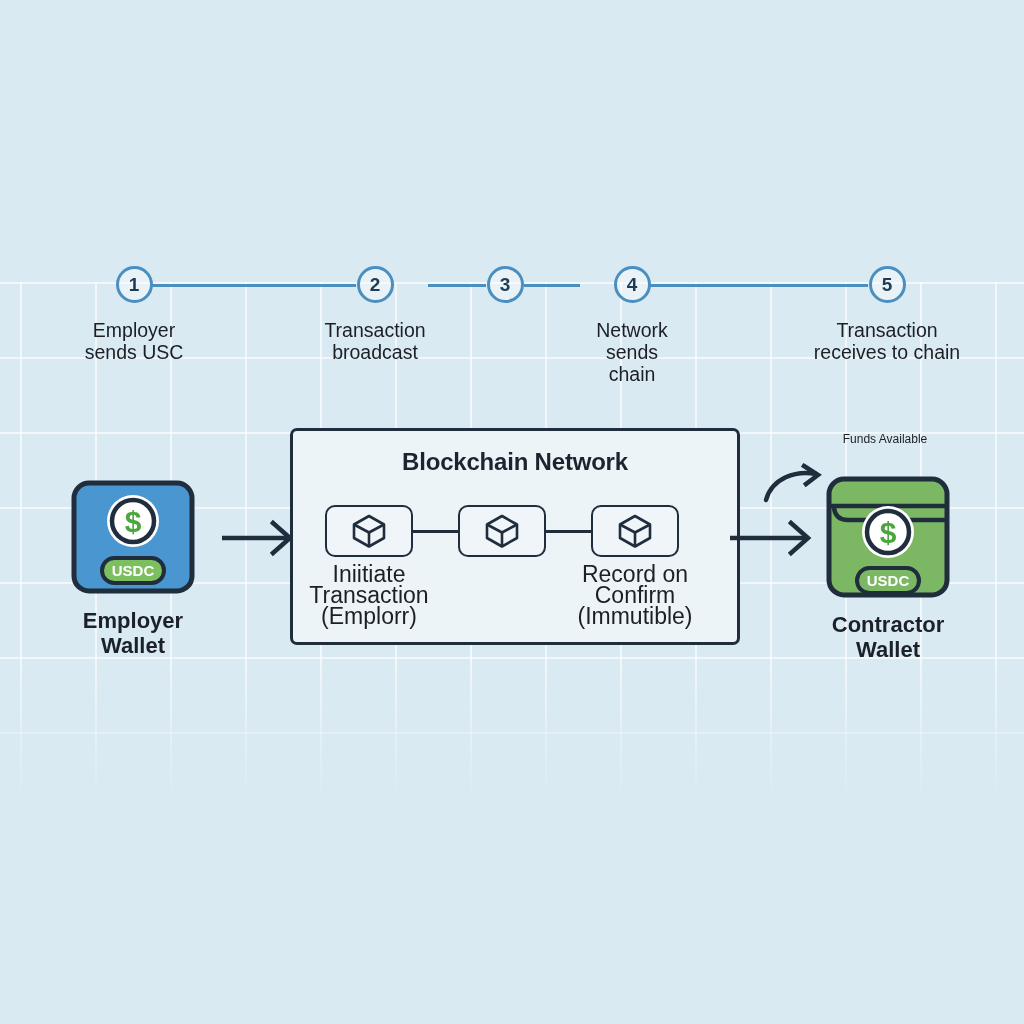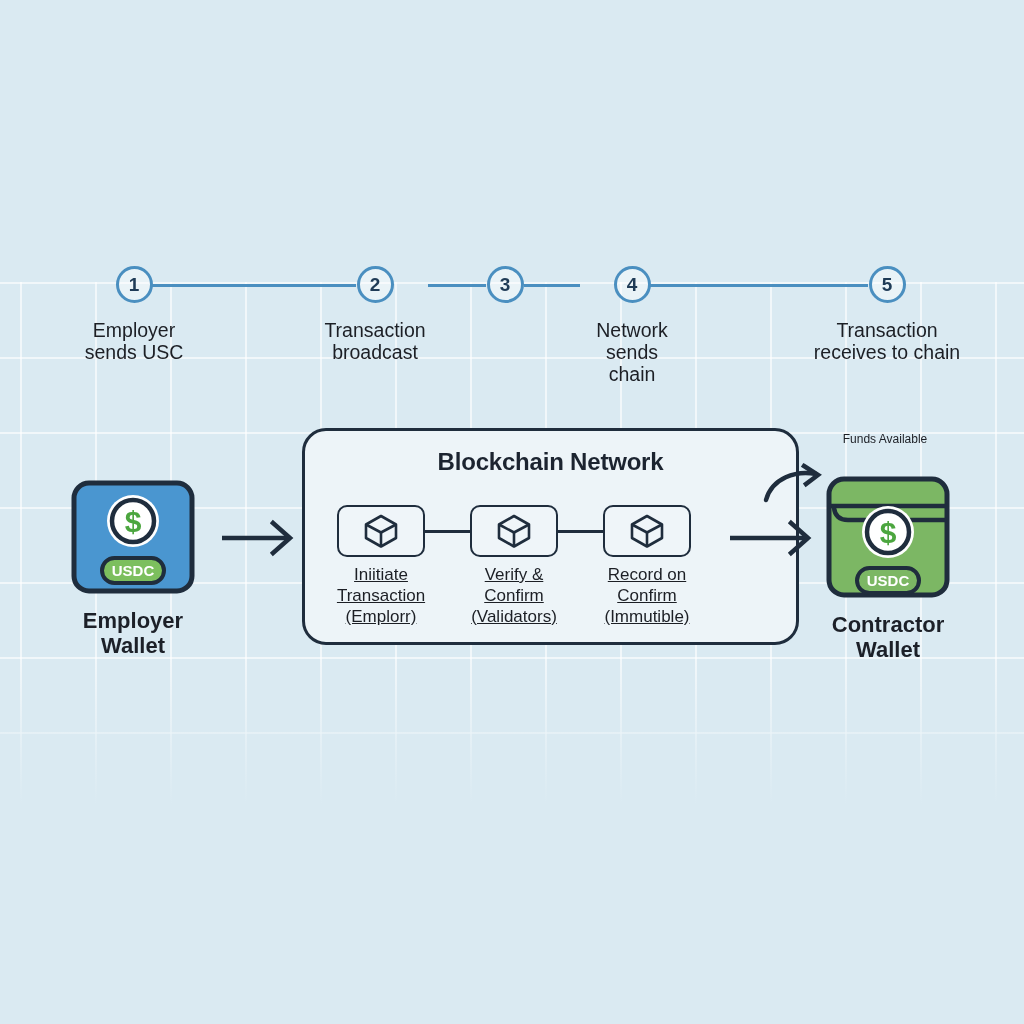--- a/index.html
+++ b/index.html
@@ -92,26 +92,26 @@
     font-size: 22px;
     font-weight: bold;
     color: #1c2028;
     line-height: 25px;
     white-space: pre-line;
   }
 
   
   #bc-box {
     position: absolute;
-    left: 302px; top: 428px;
-    width: 497px; height: 217px;
+    left: 290px; top: 428px;
+    width: 450px; height: 217px;
     box-sizing: border-box;
     background: #edf4f8;
     border: 3px solid #1f2d3d;
-    border-radius: 24px;
+    border-radius: 7px;
   }
   #bc-title {
     text-align: center;
     margin-top: 17px;
     font-size: 24px;
     font-weight: bold;
     color: #1c2430;
     letter-spacing: -0.2px;
   }
   #bc-nodes {
@@ -131,25 +131,24 @@
     margin: 0 auto;
     border: 2.6px solid #1f2d3d;
     border-radius: 10px;
     background: #eff5f9;
     box-sizing: border-box;
     position: relative;
     z-index: 2;
   }
   .bc-node-label {
     margin-top: 7px;
-    font-size: 17px;
+    font-size: 23px;
     line-height: 21px;
     color: #1c1f25;
     white-space: pre-line;
-    text-decoration: underline;
   }
   .bc-connector {
     position: absolute;
     top: 25px;
     height: 2.6px;
     background: #1f2d3d;
     z-index: 1;
   }
   .cube-ico { display:block; margin: 6px auto 0 auto; }
 
@@ -241,23 +240,20 @@
       </div>
 
       <div class="bc-node" style="left:209px;">
         <div class="bc-node-box">
           <svg class="cube-ico" width="36" height="36" viewBox="0 0 36 36">
             <polygon points="18,3 33,11.5 33,25 18,33.5 3,25 3,11.5" fill="none" stroke="#1f2d3d" stroke-width="2.6" stroke-linejoin="round"></polygon>
             <polyline points="3,11.5 18,19.5 33,11.5" fill="none" stroke="#1f2d3d" stroke-width="2.6" stroke-linejoin="round"></polyline>
             <line x1="18" y1="19.5" x2="18" y2="33.5" stroke="#1f2d3d" stroke-width="2.6"></line>
           </svg>
         </div>
-        <div class="bc-node-label">Verify &amp;
-Confirm
-(Validators)</div>
       </div>
 
       <div class="bc-node" style="left:342px;">
         <div class="bc-node-box">
           <svg class="cube-ico" width="36" height="36" viewBox="0 0 36 36">
             <polygon points="18,3 33,11.5 33,25 18,33.5 3,25 3,11.5" fill="none" stroke="#1f2d3d" stroke-width="2.6" stroke-linejoin="round"></polygon>
             <polyline points="3,11.5 18,19.5 33,11.5" fill="none" stroke="#1f2d3d" stroke-width="2.6" stroke-linejoin="round"></polyline>
             <line x1="18" y1="19.5" x2="18" y2="33.5" stroke="#1f2d3d" stroke-width="2.6"></line>
           </svg>
         </div>

